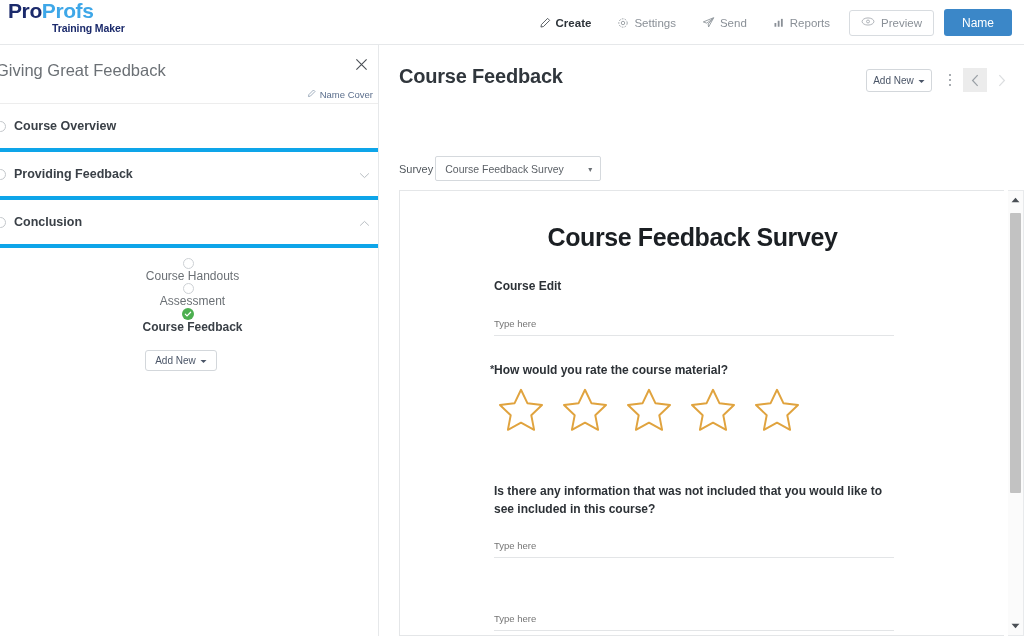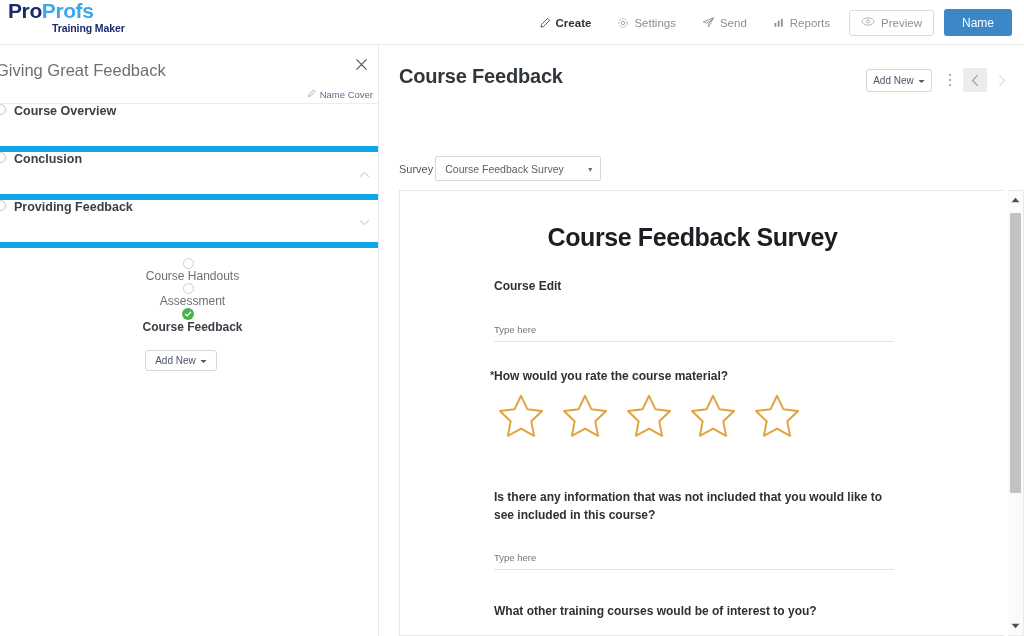--- a/index.html
+++ b/index.html
@@ -62,22 +62,22 @@
     display:flex; align-items:center; justify-content:center; cursor:pointer;
   }
   .edit-cover {
     position:absolute; right:5px; top:44px;
     display:flex; align-items:center; gap:4px;
     font-size:9.5px; color:#5b6e8c; cursor:pointer;
   }
   .edit-cover .pencil { color:#8a9aad; }
 
   .sec {
-    position:relative; height:48px; border-bottom:6px solid #0ea5e9;
-    display:flex; align-items:flex-start; cursor:pointer;
+    position:relative; height:48px; border-bottom:4px solid #0ea5e9;
+    display:flex; align-items:center; cursor:pointer;
   }
   .sec .radio {
     width:11px; height:11px; border:1px solid #c3c7cb; border-radius:50%;
     margin-left:-5px; margin-right:8px; flex:none; background:#fff;
   }
   .sec .lbl { font-size:12.5px; color:#3a4047; font-weight:bold; }
   .sec .chev { position:absolute; right:8px; top:50%; transform:translateY(-50%); color:#b5babf; }
 
   .subwrap { padding-top:10px; }
   .subitem {
@@ -152,21 +152,21 @@
     margin-top:32px; text-align:center;
     font-size:25px; font-weight:bold; color:#1b1f23; letter-spacing:-0.4px;
   }
   .q { margin-top:26px; }
   .q-label {
     font-size:12px; font-weight:bold; color:#2c3136; line-height:17.5px;
     position:relative;
   }
   .q-req { position:absolute; left:-4px; top:-1px; color:#3c4147; font-size:11px; }
   .q-input {
-    margin-top:26px; border:none; border-bottom:1px solid #e3e5e7;
+    margin-top:20px; border:none; border-bottom:1px solid #e3e5e7;
     width:400px; height:20px; font-size:9.5px; color:#9b9fa4;
     font-family:"Liberation Sans", sans-serif; background:transparent; outline:none;
     padding:0 0 4px 0;
   }
   .stars { margin-top:6px; display:flex; gap:10px; }
   .stars svg { display:block; cursor:pointer; }
 
   
   .sbar {
     position:absolute; right:0; top:145px; width:16px; height:446px;
@@ -259,38 +259,38 @@
               <path d="M11.5 1.8l2.7 2.7-8.2 8.2-3.4.7.7-3.4z" fill="none" stroke="#8a9aad" stroke-width="1.4"></path>
             </svg>
         </span>
         <span>Name Cover</span>
       </div>
     </div>
 
     <div class="sec">
       <div class="radio"></div>
       <div class="lbl">Course Overview</div>
+    </div>
+
+    <div class="sec">
+      <div class="radio"></div>
+      <div class="lbl">Providing Feedback</div>
+      <div class="chev">
+        <svg width="11" height="7" viewBox="0 0 12 8">
+            <path d="M1 1.6L6 6.4l5-4.8" fill="none" stroke="#b5babf" stroke-width="1.1"></path>
+          </svg>
+      </div>
     </div>
 
     <div class="sec">
       <div class="radio"></div>
       <div class="lbl">Conclusion</div>
       <div class="chev">
         <svg width="11" height="7" viewBox="0 0 12 8">
             <path d="M1 6.4L6 1.6l5 4.8" fill="none" stroke="#b5babf" stroke-width="1.1"></path>
-          </svg>
-      </div>
-    </div>
-
-    <div class="sec">
-      <div class="radio"></div>
-      <div class="lbl">Providing Feedback</div>
-      <div class="chev">
-        <svg width="11" height="7" viewBox="0 0 12 8">
-            <path d="M1 1.6L6 6.4l5-4.8" fill="none" stroke="#b5babf" stroke-width="1.1"></path>
           </svg>
       </div>
     </div>
 
     <div class="subwrap">
       <div class="subitem">
         <div class="radio"></div>
         <div class="lbl">Course Handouts</div>
       </div>
       <div class="subitem">
@@ -390,21 +390,20 @@
               </svg>
           </div>
         </div>
 
         <div class="q" style="margin-top:46px;">
           <div class="q-label" style="width:400px;">Is there any information that was not included that you would like to see included in this course?</div>
           <input class="q-input" type="text" placeholder="Type here" style="">
         </div>
 
         <div class="q" style="margin-top:33px;">
-          <div class="q-label">What other training courses would be of interest to you?</div>
           <input class="q-input" type="text" placeholder="Type here" style="">
         </div>
 
       </div>
     </div>
 
     <div class="sbar">
       <div class="arrow up">
         <svg width="9" height="6" viewBox="0 0 10 6">
             <path d="M5 0.6L9.4 5.4H0.6z" fill="#4a4f55"></path>

